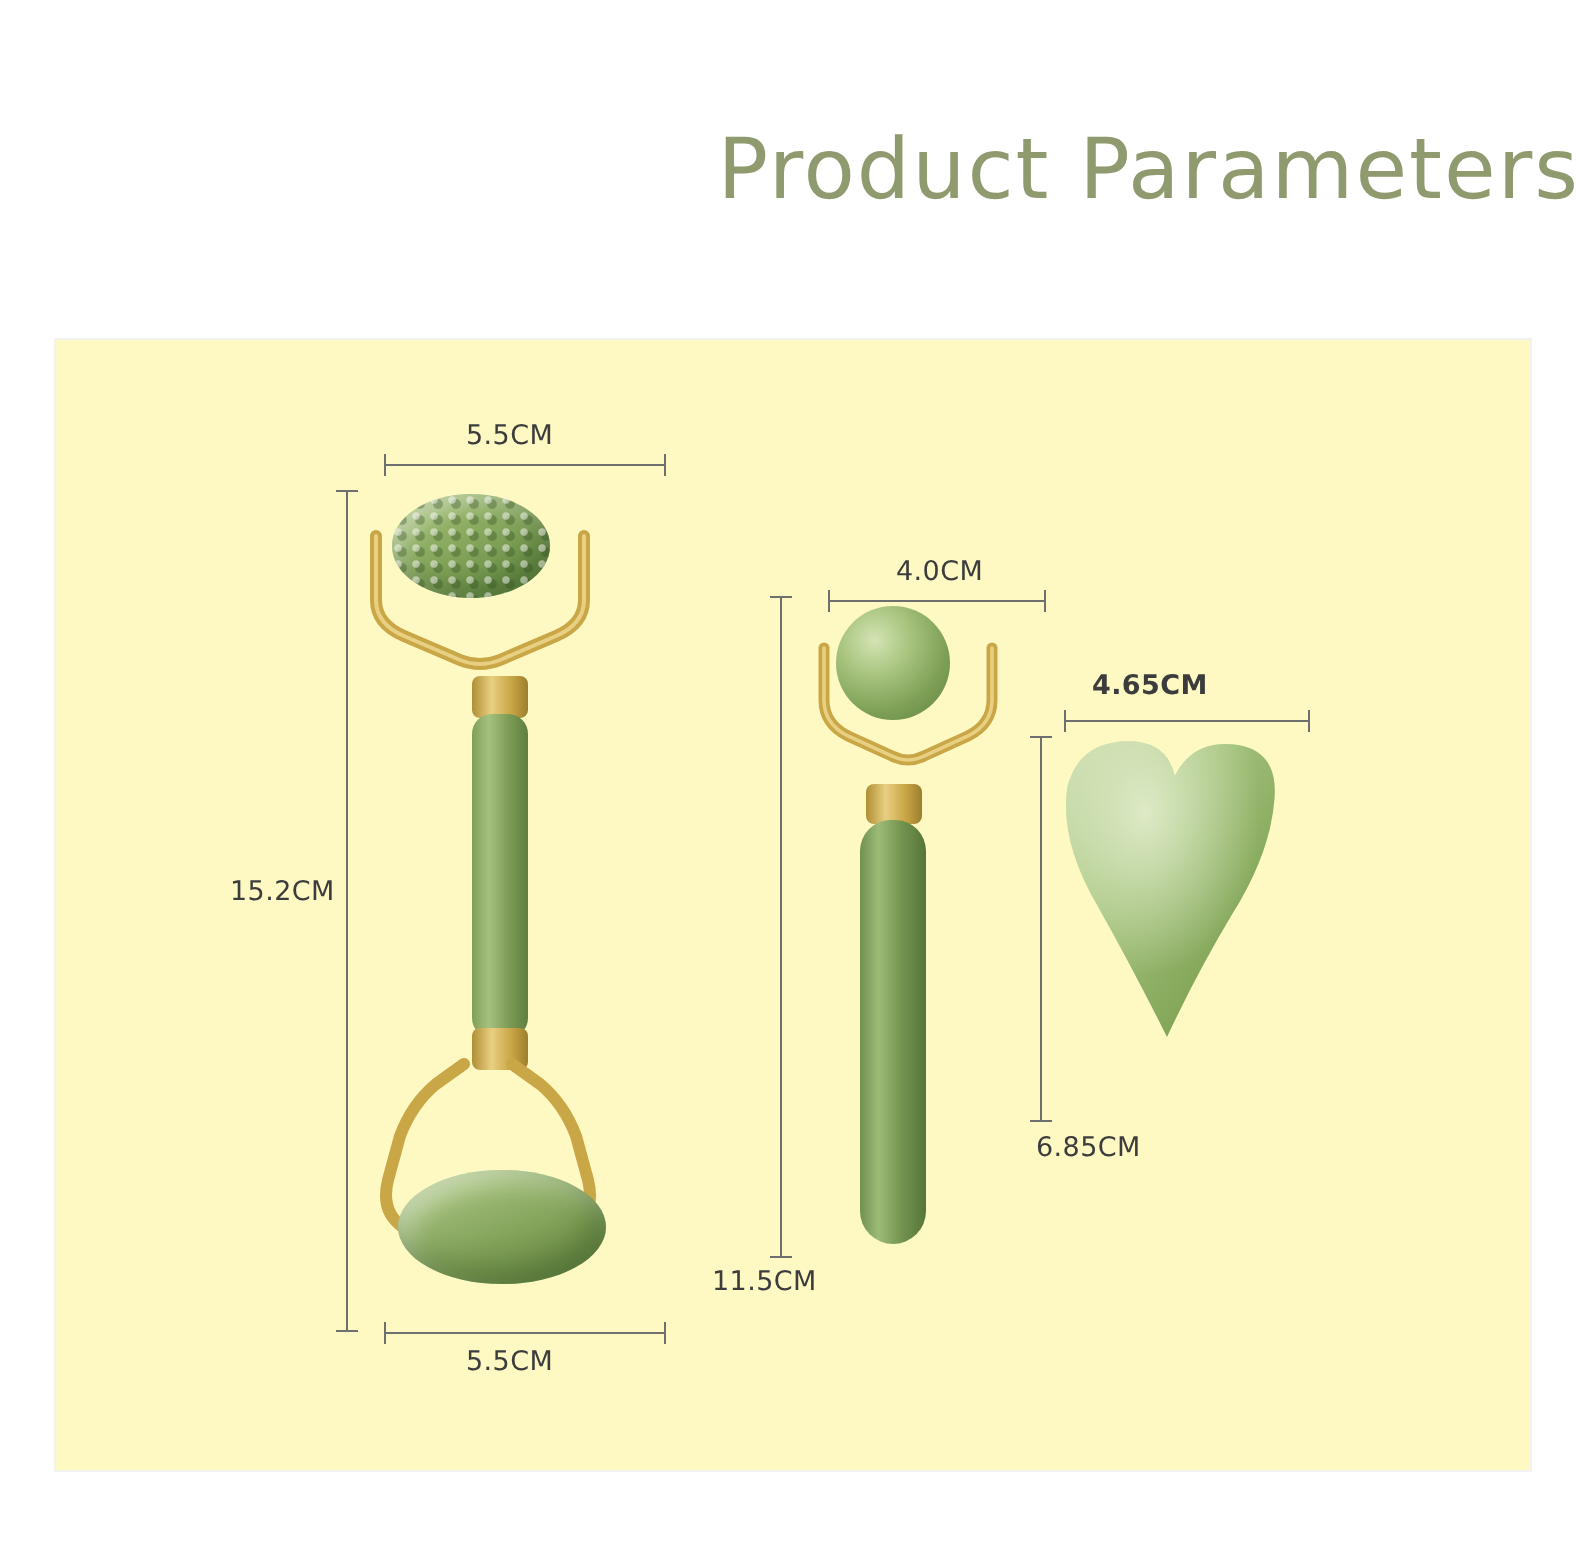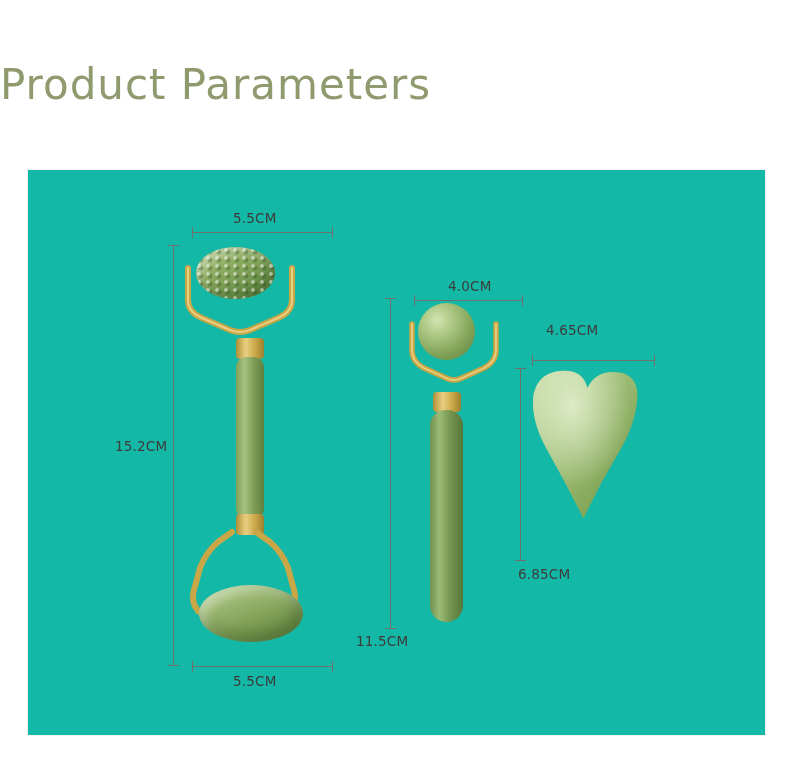--- a/index.html
+++ b/index.html
@@ -19,36 +19,36 @@
     height: 781px;
     background: #ffffff;
   }
 
   
   .title {
     position: absolute;
     left: 0;
     top: 60px;
     width: 790px;
-    text-align: left;
+    text-align: right;
     font-family: "DejaVu Sans", sans-serif;
     font-size: 42px;
     font-weight: 400;
     letter-spacing: 1px;
     color: #8f9b6e;
   }
 
   
   .photo {
     position: absolute;
     left: 28px;
     top: 170px;
     width: 737px;
     height: 565px;
-    background: #14b8a6;
+    background: #fef9c3;
     box-shadow: 0 0 0 1px #f2f2f0;
   }
 
   
   .hline {
     position: absolute;
     height: 1px;
     background: #6f6f6f;
   }
   .vline {
@@ -256,21 +256,21 @@
         <path d="M10 30 Q16 6 42 6 Q62 6 66 24 Q76 4 100 8 Q120 12 118 36
                  Q116 64 96 96 Q78 126 62 160 Q44 124 26 92 Q6 58 10 30 Z" fill="url(#jadeGrad)"></path>
         <path d="M10 30 Q16 6 42 6 Q62 6 66 24 Q76 4 100 8 Q120 12 118 36
                  Q116 64 96 96 Q78 126 62 160 Q44 124 26 92 Q6 58 10 30 Z" fill="url(#jadeHi)"></path>
       </svg>
 
       <div>
         <div class="hline" style="left:504px; top:190px; width:122px;"></div>
         <div class="tick-v" style="left:504px; top:185px;"></div>
         <div class="tick-v" style="left:626px; top:185px;"></div>
-        <div class="dimlabel" style="left:518px; top:152px;">4.65CM</div>
+        <div class="dimlabel" style="left:518px; top:165px;font-weight:bold;">4.65CM</div>
       </div>
 
       <div>
         <div class="vline" style="left:492px; top:198px; height:192px;"></div>
         <div class="tick-h" style="left:487px; top:198px;"></div>
         <div class="tick-h" style="left:487px; top:390px;"></div>
         <div class="dimlabel" style="left:490px; top:396px;">6.85CM</div>
       </div>
     </div>
 

